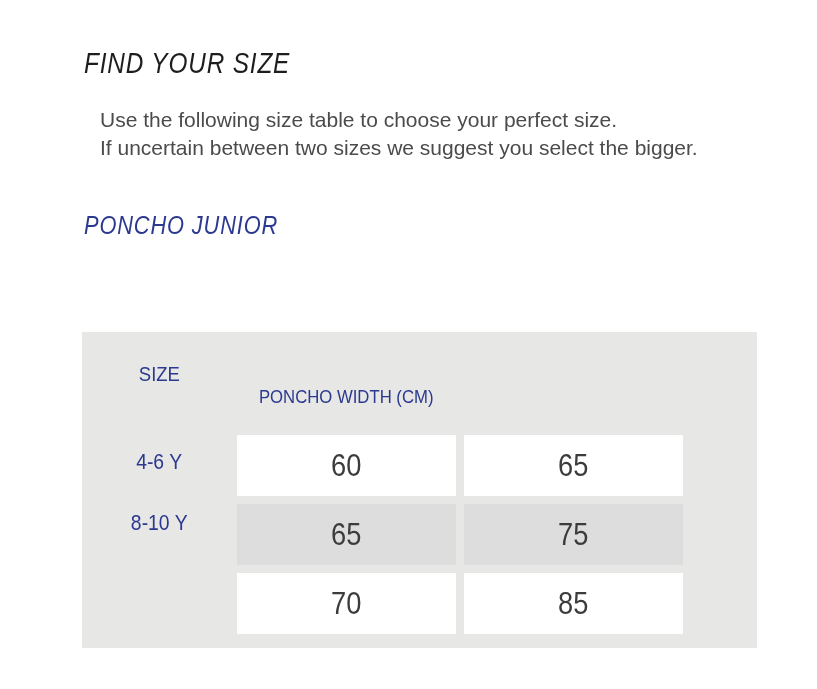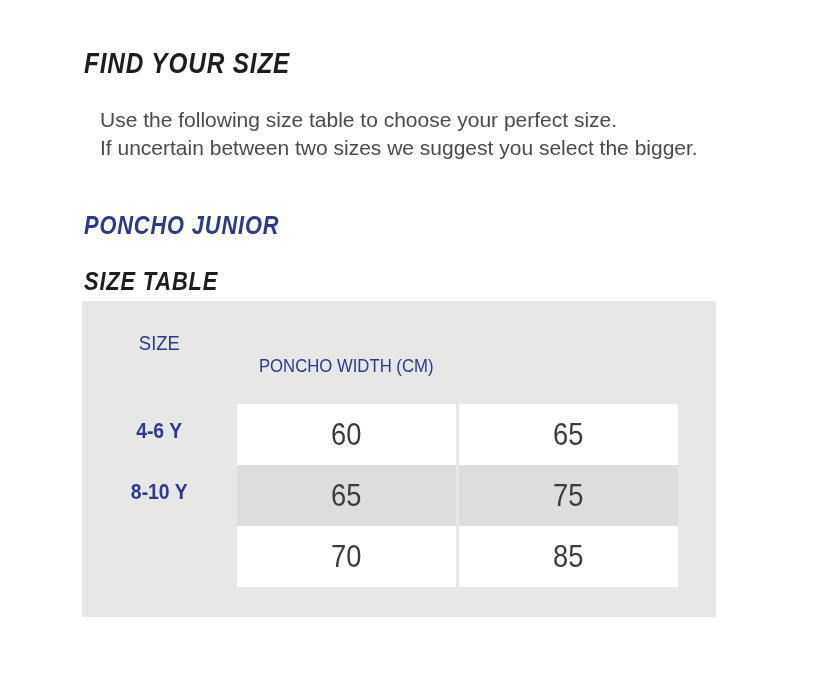--- a/index.html
+++ b/index.html
@@ -12,21 +12,21 @@
     position: relative;
     width: 817px;
     height: 689px;
     background: #ffffff;
     overflow: hidden;
   }
   
   .h-black, .h-blue {
     position: absolute;
     left: 84px;
-    font-weight: bold;
+    font-weight: normal;
     font-style: italic;
     color: #1d1d1d;
     white-space: nowrap;
     text-align: right;
   }
   .h-black span, .h-blue span {
     display: inline-block;
     transform: scaleX(0.84);
     transform-origin: left center;
     letter-spacing: 1px;
@@ -43,24 +43,25 @@
     font-size: 21px;
     line-height: 28px;
     color: #4b4b4b;
     margin-left: 16px;
   }
 
   
   .size-table {
     position: absolute;
     left: 82px;
-    top: 301px;
+    top: 332px;
     width: 634px;
     height: 316px;
     background: #E7E7E5;
+    padding-left: 41px;
   }
   .corner-header {
     position: absolute;
     left: 0;
     top: 29px;
     width: 155px;
     text-align: center;
     color: #2B3990;
     font-size: 21px;
     line-height: 26px;
@@ -87,40 +88,40 @@
     text-align: center;
     color: #2B3990;
     font-size: 19px;
     line-height: 24px;
   }
   .row-labels {
     position: absolute;
     left: 0;
     top: 103px;
     width: 155px;
-    font-weight: bold;
   }
   .row-labels div {
     height: 61px;
     display: flex;
     align-items: center;
     justify-content: center;
     color: #2B3990;
     font-size: 22px;
     transform: translateY(-4px);
   }
   .cells {
     position: absolute;
     left: 155px;
     top: 103px;
     width: 441px;
     display: grid;
     grid-template-columns: 219px 219px;
     column-gap: 3px;
     row-gap: 0;
+    gap: 8px;
   }
   .cell {
     height: 61px;
     display: flex;
     align-items: center;
     justify-content: center;
     background: #ffffff;
     color: #3c3c3c;
     font-size: 31px;
     font-weight: 400;
@@ -138,23 +139,20 @@
 
   <div class="intro">
     <div>Use the following size table to choose your perfect size.</div>
     <div>If uncertain between two sizes we suggest you select the bigger.</div>
   </div>
 
   <div class="h-blue title-product">
     <span>PONCHO JUNIOR</span>
   </div>
 
-  <div class="h-black title-table">
-    <span>SIZE TABLE</span>
-  </div>
 
   <div class="size-table">
 
     <div class="corner-header">
       <div>
         <span>SIZE</span>
       </div>
     </div>
 
     <div class="col-headers">

